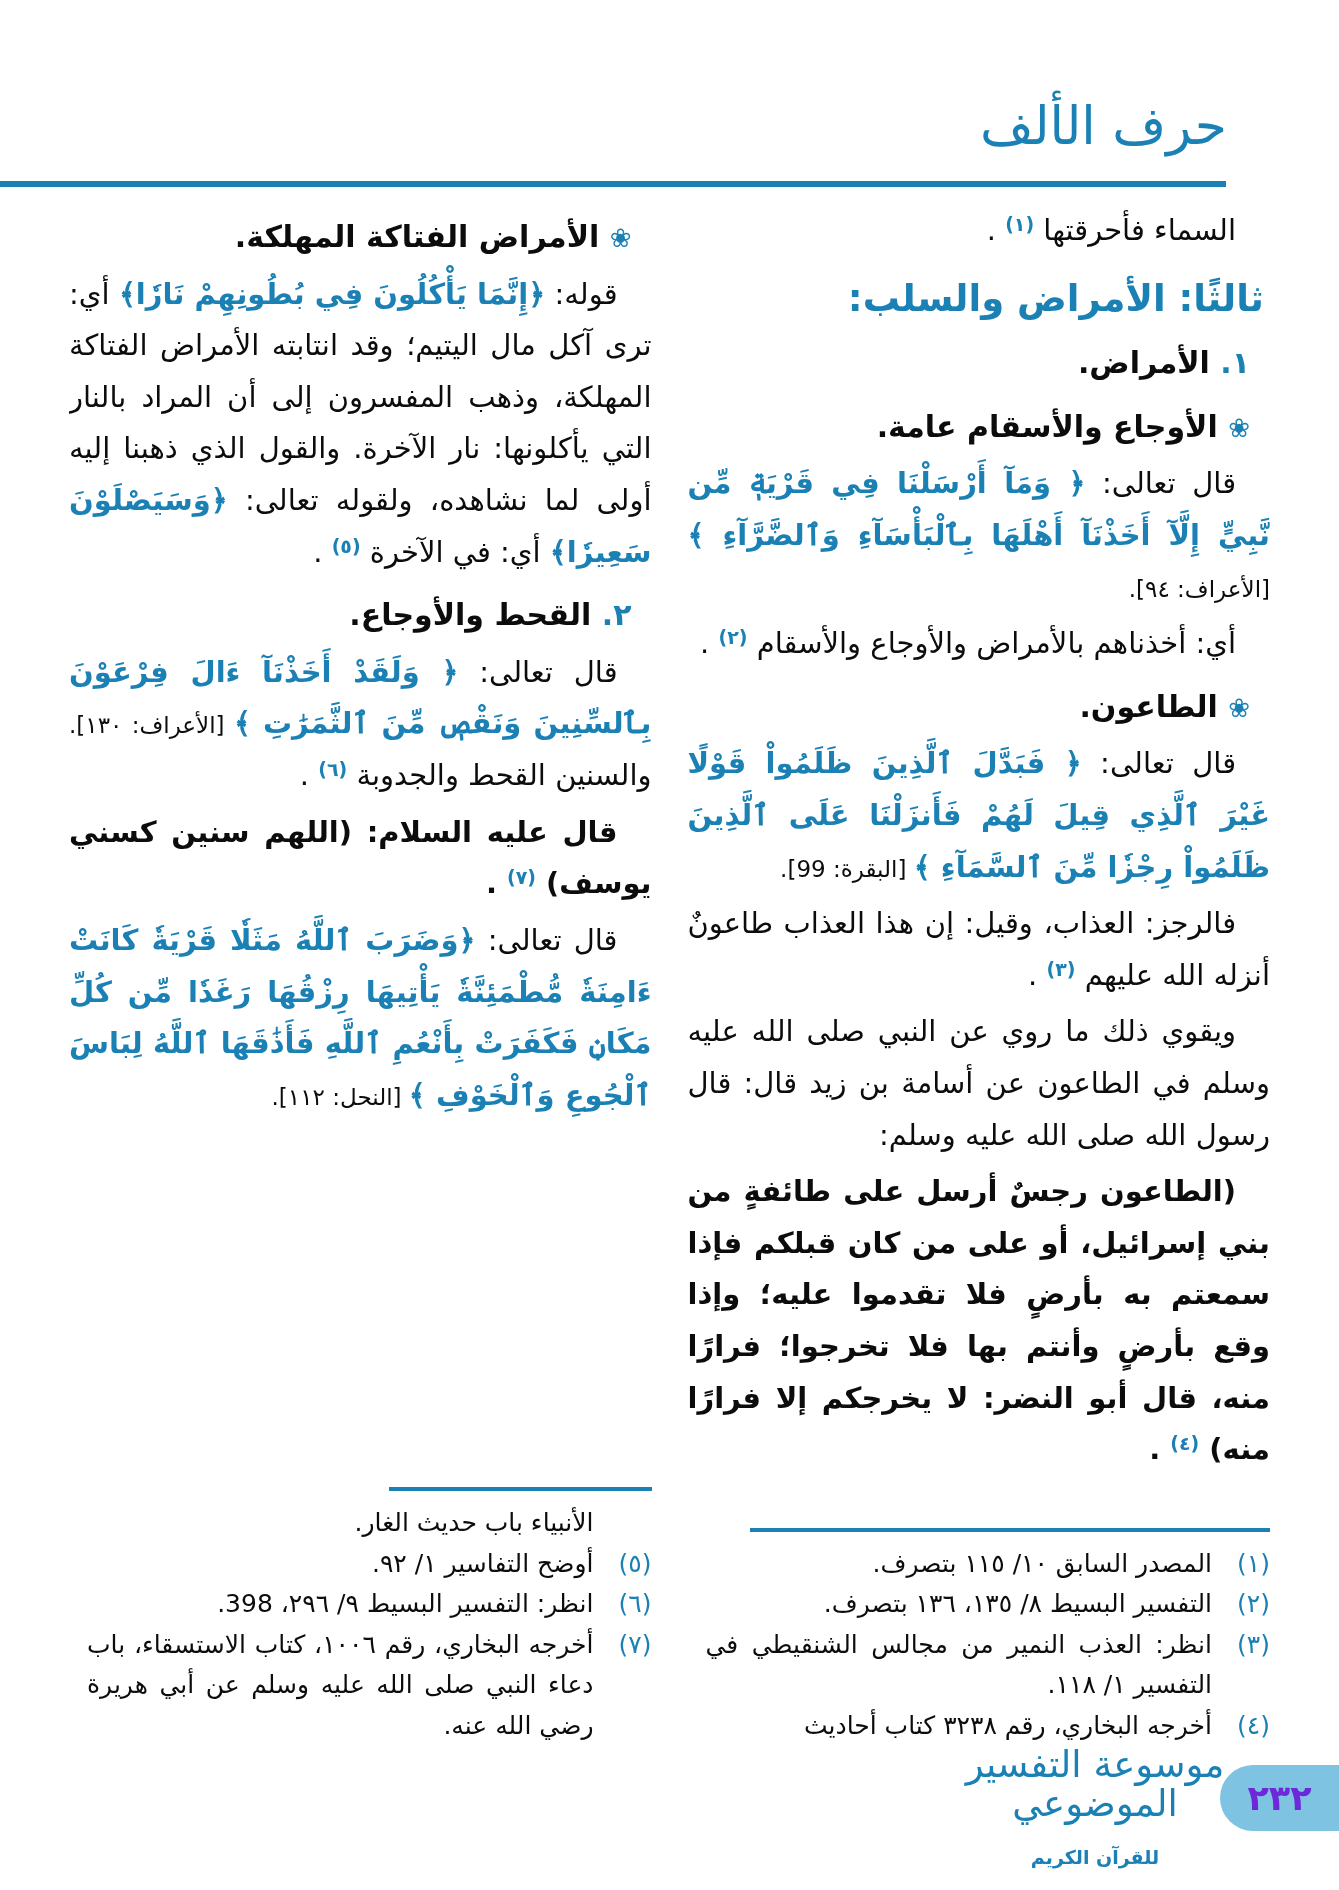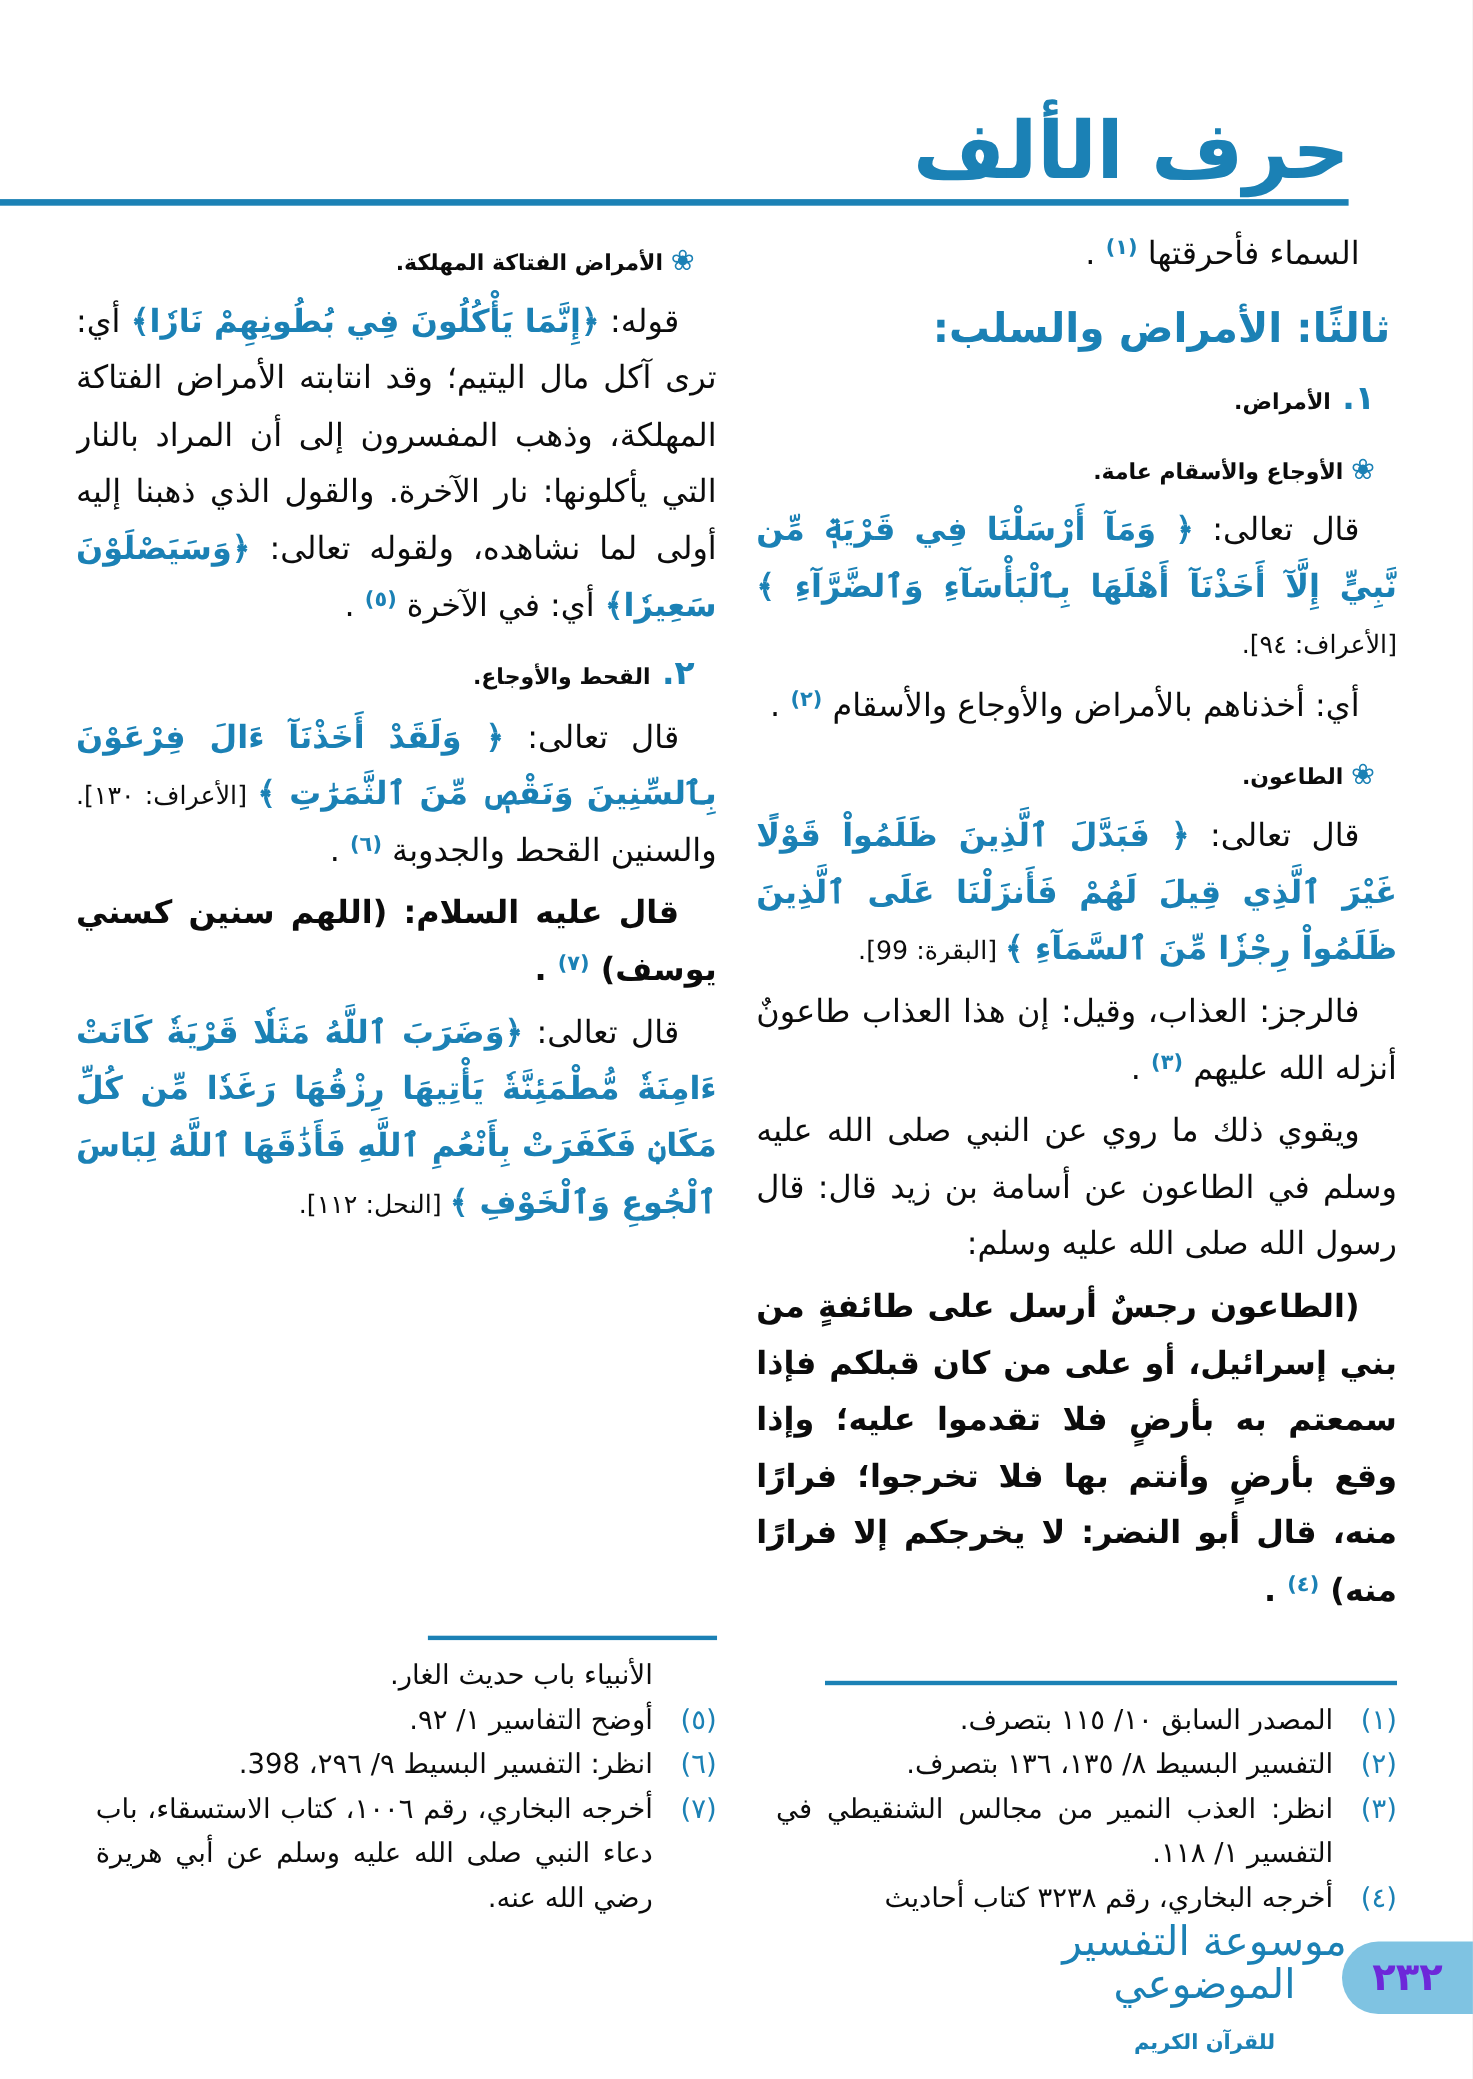--- a/index.html
+++ b/index.html
@@ -5,42 +5,42 @@
   html,body{margin:0;padding:0;}
   body{background:#888;}
   .page{
     position:relative; width:1339px; height:1890px; background:#ffffff;
     font-family:"DejaVu Sans", sans-serif; direction:rtl; overflow:hidden;
     --accent:#1b81b5; --ink:#0c0c0c; --badge:#7fc3e2;
     margin:0 auto;
   }
   .chapter-title{
     position:absolute; top:98px; right:112px;
-    color:var(--accent); font-size:72px; font-weight:bold; line-height:1.1;
+    color:var(--accent); font-size:52px; font-weight:normal; line-height:1.1;
     letter-spacing:-1px;
   }
   .header-rule{
     position:absolute; top:181px; left:0; width:1226px; height:6px;
     background:var(--accent);
   }
   .content{
     position:absolute; top:200px; right:69px;
     width:1201px; height:1550px;
     display:flex; gap:36px;
   }
   .col{ width:583px; height:100%; display:flex; flex-direction:column; overflow:hidden; }
   .col-main{ flex:1 1 auto; overflow:hidden; }
   .para{ color:var(--ink); font-size:29px; line-height:1.78; text-align:justify; margin:5px 0; }
   .kind-body{ text-indent:34px; }
   .kind-heading1{ text-indent:6px; font-size:37px; font-weight:bold; color:var(--accent); margin:14px 0 8px; line-height:1.5; }
   .kind-item{ text-indent:20px; margin:10px 0 4px; }
   .kind-flower{ text-indent:20px; margin:10px 0 4px; }
   .seg-body{ }
   .seg-bold{ font-weight:bold; }
-  .seg-boldhead{ font-weight:bold; font-size:20px; }
+  .seg-boldhead{ font-weight:bold; font-size:30px; }
   .seg-num{ color:var(--accent); font-weight:bold; font-size:30px; }
   .seg-rosette{ color:var(--accent); font-size:26px; font-weight:bold; }
   .seg-verse{ color:var(--accent); font-weight:bold; }
   .seg-ref{ color:var(--ink); font-size:23px; font-weight:normal; }
   .seg-fn{ color:var(--accent); font-size:19px; font-weight:bold; vertical-align:9px; }
   .footnotes{ margin-top:auto; flex-shrink:0; padding-bottom:4px; }
   .fn-rule{ height:4px; background:var(--accent); margin:0 0 12px; }
   .fn-rule-wide{ width:520px; }
   .fn-rule-narrow{ width:263px; }
   .footnote{ display:flex; align-items:flex-start; font-size:25px; line-height:1.62; color:var(--ink); text-align:justify; }

